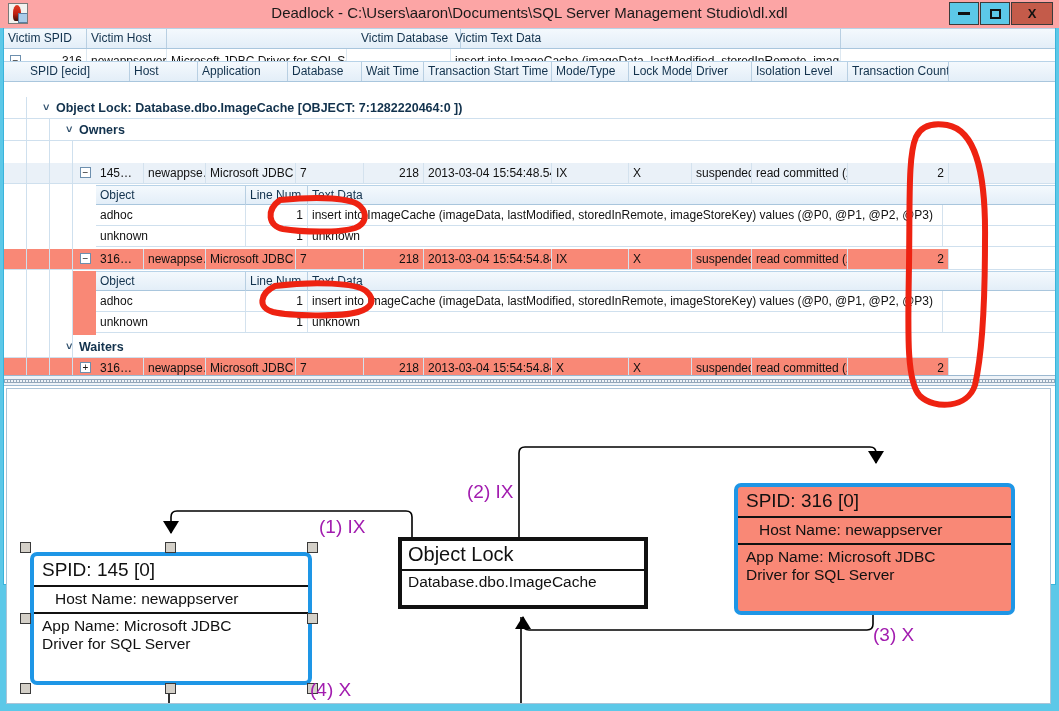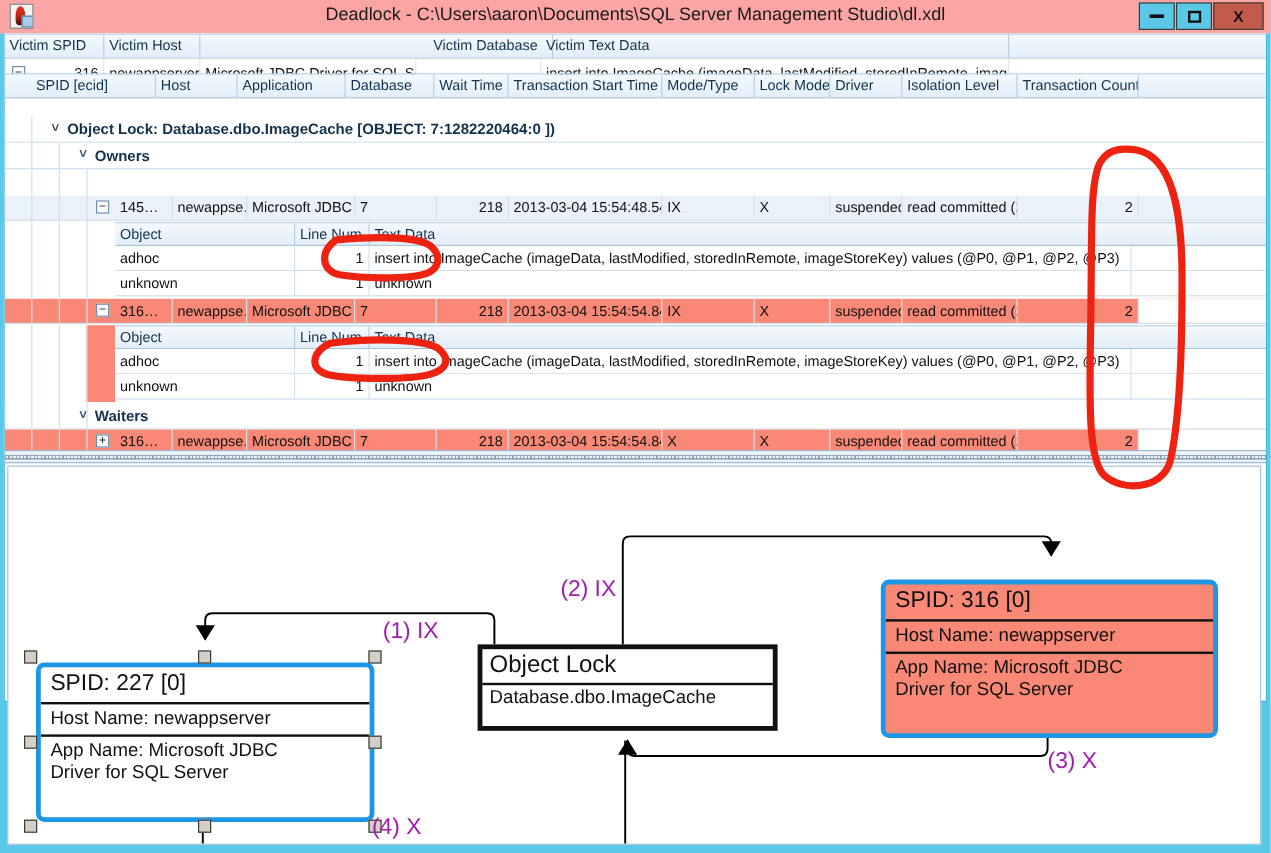--- a/index.html
+++ b/index.html
@@ -183,21 +183,21 @@
     background: #ffffff;
     overflow: hidden;
   }
   .node.red { background: #f98876; }
   .node .line { border-bottom: 2px solid #111; }
   .node .hrow {
     font-size: 19px; color: #111; padding: 3px 8px 4px 8px;
     white-space: nowrap;
   }
   .node .brow {
-    font-size: 15.5px; color: #111; padding: 3px 8px 4px 8px;
+    font-size: 15.5px; color: #111; padding: 3px 8px 4px 21px;
     white-space: nowrap;
   }
   .node .brow2 {
     font-size: 15.5px; color: #111; padding: 3px 8px 5px 8px;
     line-height: 18px;
   }
 
   .objlock {
     position: absolute;
     border: 4px solid #111;
@@ -409,21 +409,21 @@
 
         <path d="M 162,300 L 162,314 Q 162,320 168,320 L 508,320 Q 514,320 514,314 L 514,228" fill="none" stroke="#000" stroke-width="1.6"></path>
       </svg>
 
       <div class="objlock" style="left:391px;top:148px;width:250px;height:72px">
         <div class="t1">Object Lock</div>
         <div class="t2">Database.dbo.ImageCache</div>
       </div>
 
       <div class="node" style="left:23px;top:163px;width:282px;height:133px">
-        <div class="hrow line">SPID: 227 [0]</div>
+        <div class="hrow line">SPID: 145 [0]</div>
         <div class="brow line">Host Name: newappserver</div>
         <div class="brow2">
           <div>App Name: Microsoft JDBC</div>
           <div>Driver for SQL Server</div>
         </div>
       </div>
 
       <div class="handle" style="left:13px;top:153px"></div>
       <div class="handle" style="left:158px;top:153px"></div>
       <div class="handle" style="left:300px;top:153px"></div>

